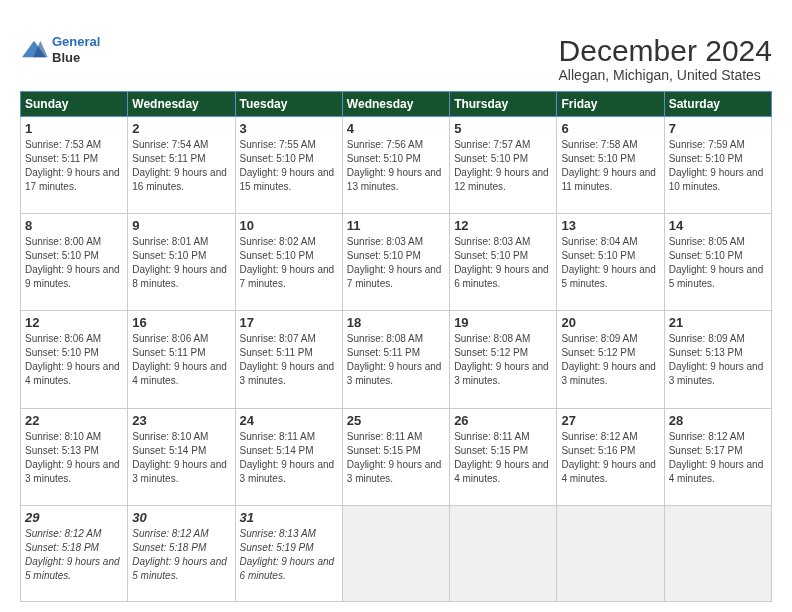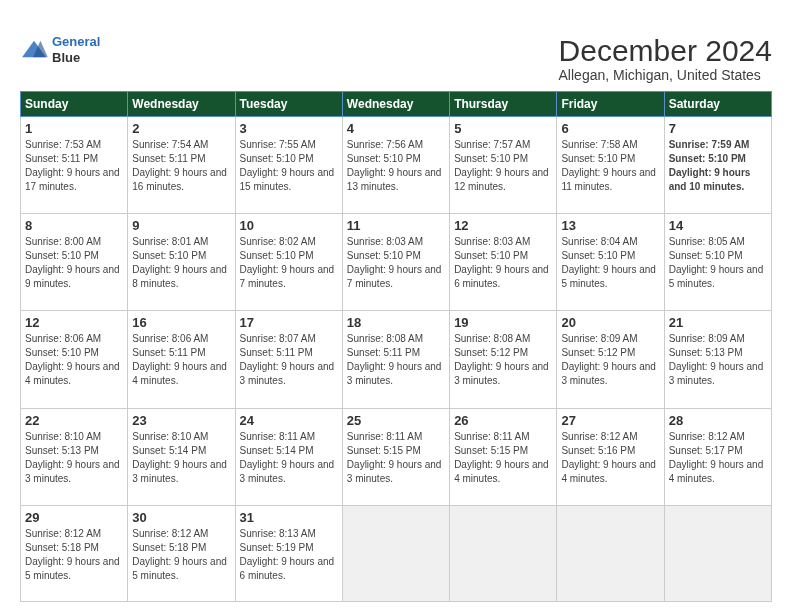--- a/index.html
+++ b/index.html
@@ -74,20 +74,21 @@
       font-size: 9.5px;
       color: #333;
       height: 82px;
       background: #fff;
     }
     .calendar tbody tr td.empty {
       background: #f0f0f0;
     }
     .calendar tbody tr:last-child td {
       height: 70px;
+      font-style: italic;
     }
     .day-number {
       font-size: 13px;
       font-weight: bold;
       color: #333;
       display: block;
       margin-bottom: 2px;
     }
     .day-info {
       font-size: 10px;
@@ -161,21 +162,21 @@
 Daylight: 9 hours and 12 minutes.</div>
           </td>
           <td>
             <span class="day-number">6</span>
             <div class="day-info" style="white-space: pre-line;">Sunrise: 7:58 AM
 Sunset: 5:10 PM
 Daylight: 9 hours and 11 minutes.</div>
           </td>
           <td>
             <span class="day-number">7</span>
-            <div class="day-info" style="white-space: pre-line; font-weight: bold;">Sunrise: 7:59 AM
+            <div class="day-info" style="white-space: pre-line;">Sunrise: 7:59 AM
 Sunset: 5:10 PM
 Daylight: 9 hours and 10 minutes.</div>
           </td>
         </tr>
         <tr>
           <td>
             <span class="day-number">8</span>
             <div class="day-info" style="white-space: pre-line;">Sunrise: 8:00 AM
 Sunset: 5:10 PM
 Daylight: 9 hours and 9 minutes.</div>

